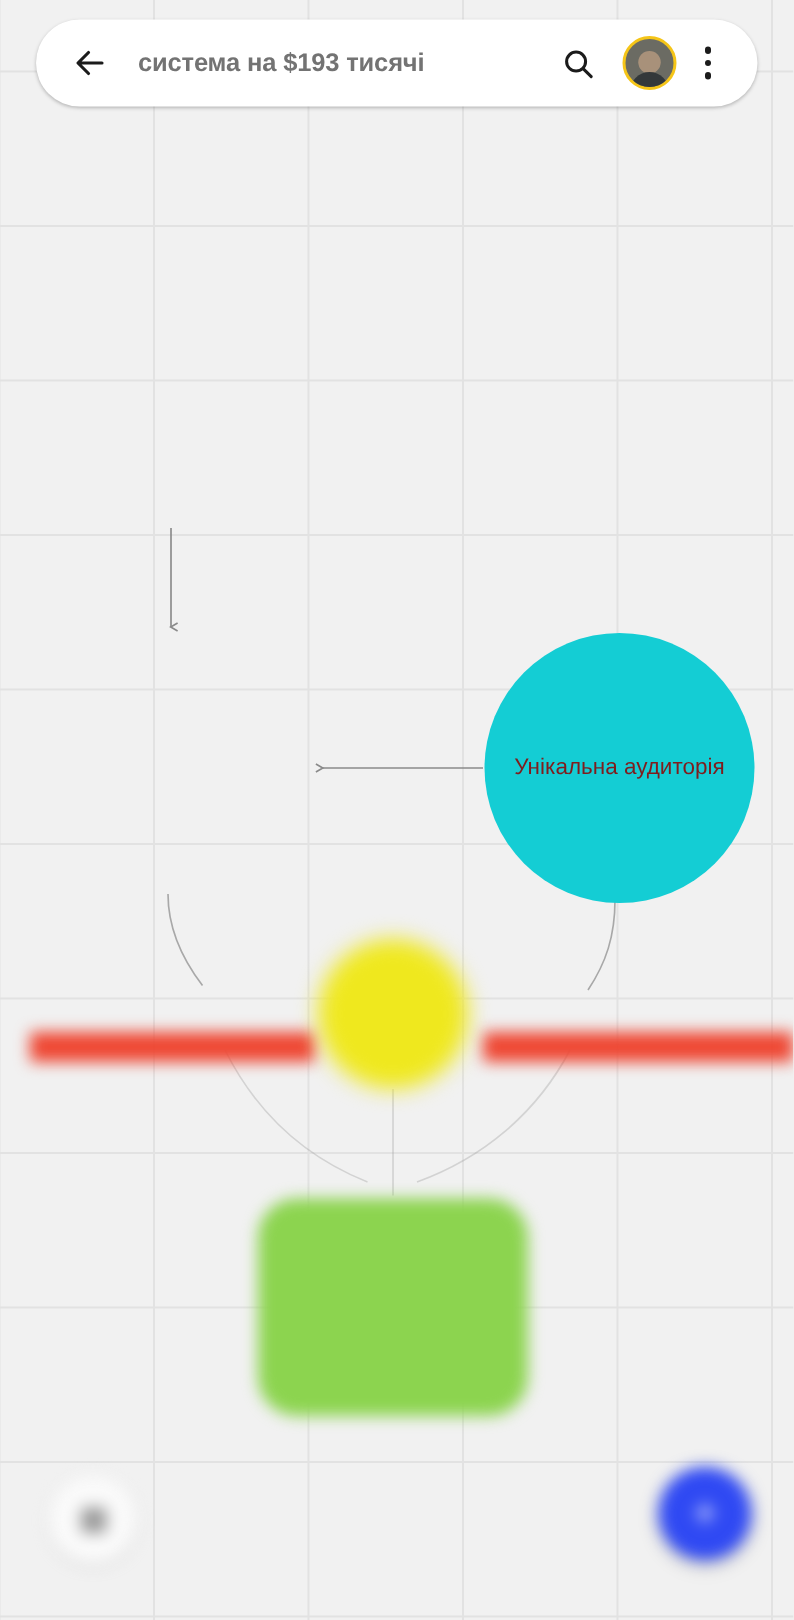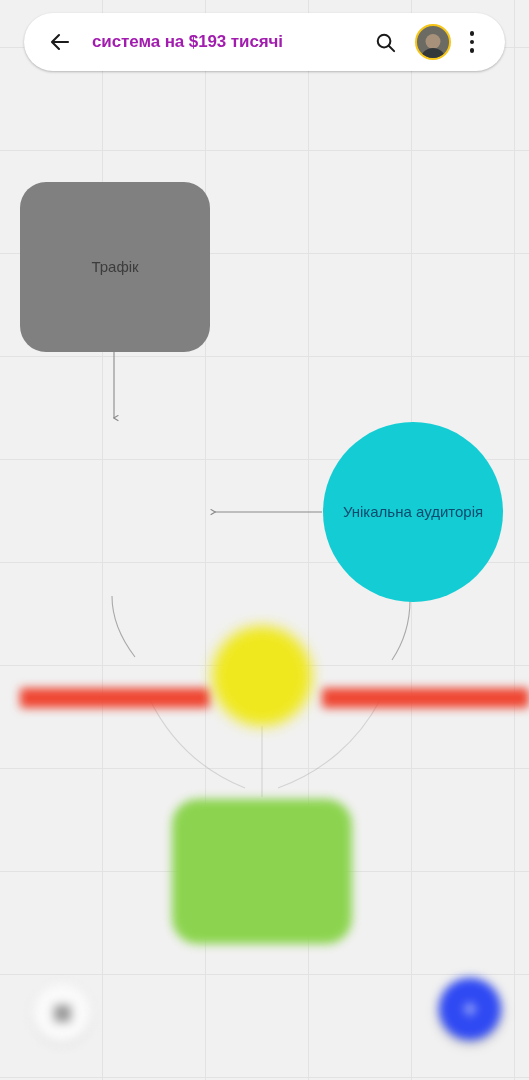--- a/index.html
+++ b/index.html
@@ -60,21 +60,21 @@
   }
   #node-warmup {
     left: 20px; top: 422px;
     width: 190px; height: 173px;
     background: #808080;
   }
   #node-audience {
     left: 323px; top: 422px;
     width: 180px; height: 180px;
     background: #14cdd4;
-    color: #0c4a6e;
+    color: #7f1d1d;
   }
   #node-green {
     left: 172px; top: 799px;
     width: 180px; height: 145px;
     background: #8cd44f;
     color: #5d8f37;
     font-size: 16px;
   }
   #node-yellow {
     left: 212px; top: 626px;
@@ -120,21 +120,21 @@
     width: 40px; height: 40px;
     display: flex; align-items: center; justify-content: center;
     flex: 0 0 auto;
     cursor: pointer;
   }
   #appbar-title {
     flex: 1 1 auto;
     margin-left: 12px;
     font-size: 17px;
     font-weight: bold;
-    color: #a21caf;
+    color: #737373;
     white-space: nowrap;
     overflow: hidden;
     text-overflow: ellipsis;
     letter-spacing: -0.1px;
   }
   #search-btn {
     width: 36px; height: 36px;
     display: flex; align-items: center; justify-content: center;
     flex: 0 0 auto;
     cursor: pointer;
@@ -241,23 +241,20 @@
 
     <path d="M410,600 C410,624 404,642 392,660" fill="none" stroke="#9b9b9b" stroke-width="1.1" opacity="0.85"></path>
 
     <g opacity="0.35">
       <path d="M150,700 C170,740 200,770 245,788" fill="none" stroke="#9b9b9b" stroke-width="1.1"></path>
       <path d="M380,700 C358,742 322,772 278,788" fill="none" stroke="#9b9b9b" stroke-width="1.1"></path>
       <path d="M262,726 L262,797" fill="none" stroke="#9b9b9b" stroke-width="1.1"></path>
     </g>
   </svg>
 
-  <div class="node node-rect" id="node-traffic">
-    <span>Трафік</span>
-  </div>
 
 
   <div class="node node-circle" id="node-audience">
     <span>Унікальна аудиторія</span>
   </div>
 
   <div class="bar blurred-soft" id="bar-left">
     <span></span>
   </div>
 

